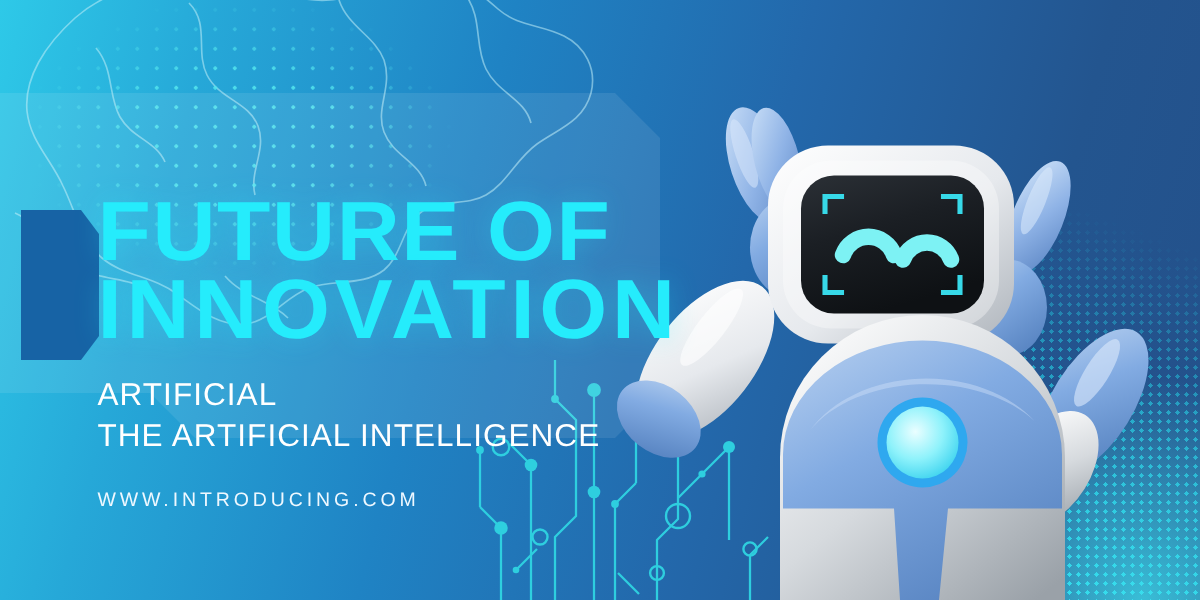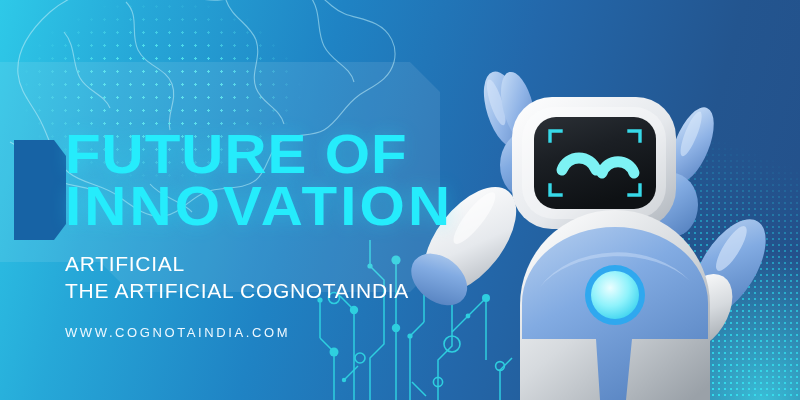--- a/index.html
+++ b/index.html
@@ -236,19 +236,19 @@
     <circle cx="215" cy="240" r="24" fill="url(#gCore)"></circle>
   </svg>
 
   <div class="copy">
     <h1 class="headline">
       <span>FUTURE OF</span>
       <span class="l2">INNOVATION</span>
     </h1>
     <p class="subtitle">
       <span>ARTIFICIAL</span><br>
-      <span>THE ARTIFICIAL COGNOTAINDIA</span>
+      <span>THE ARTIFICIAL INTELLIGENCE</span>
     </p>
   </div>
 
-  <div class="url">WWW.COGNOTAINDIA.COM</div>
+  <div class="url">WWW.INTRODUCING.COM</div>
 
 </div>
 
 </body></html>

